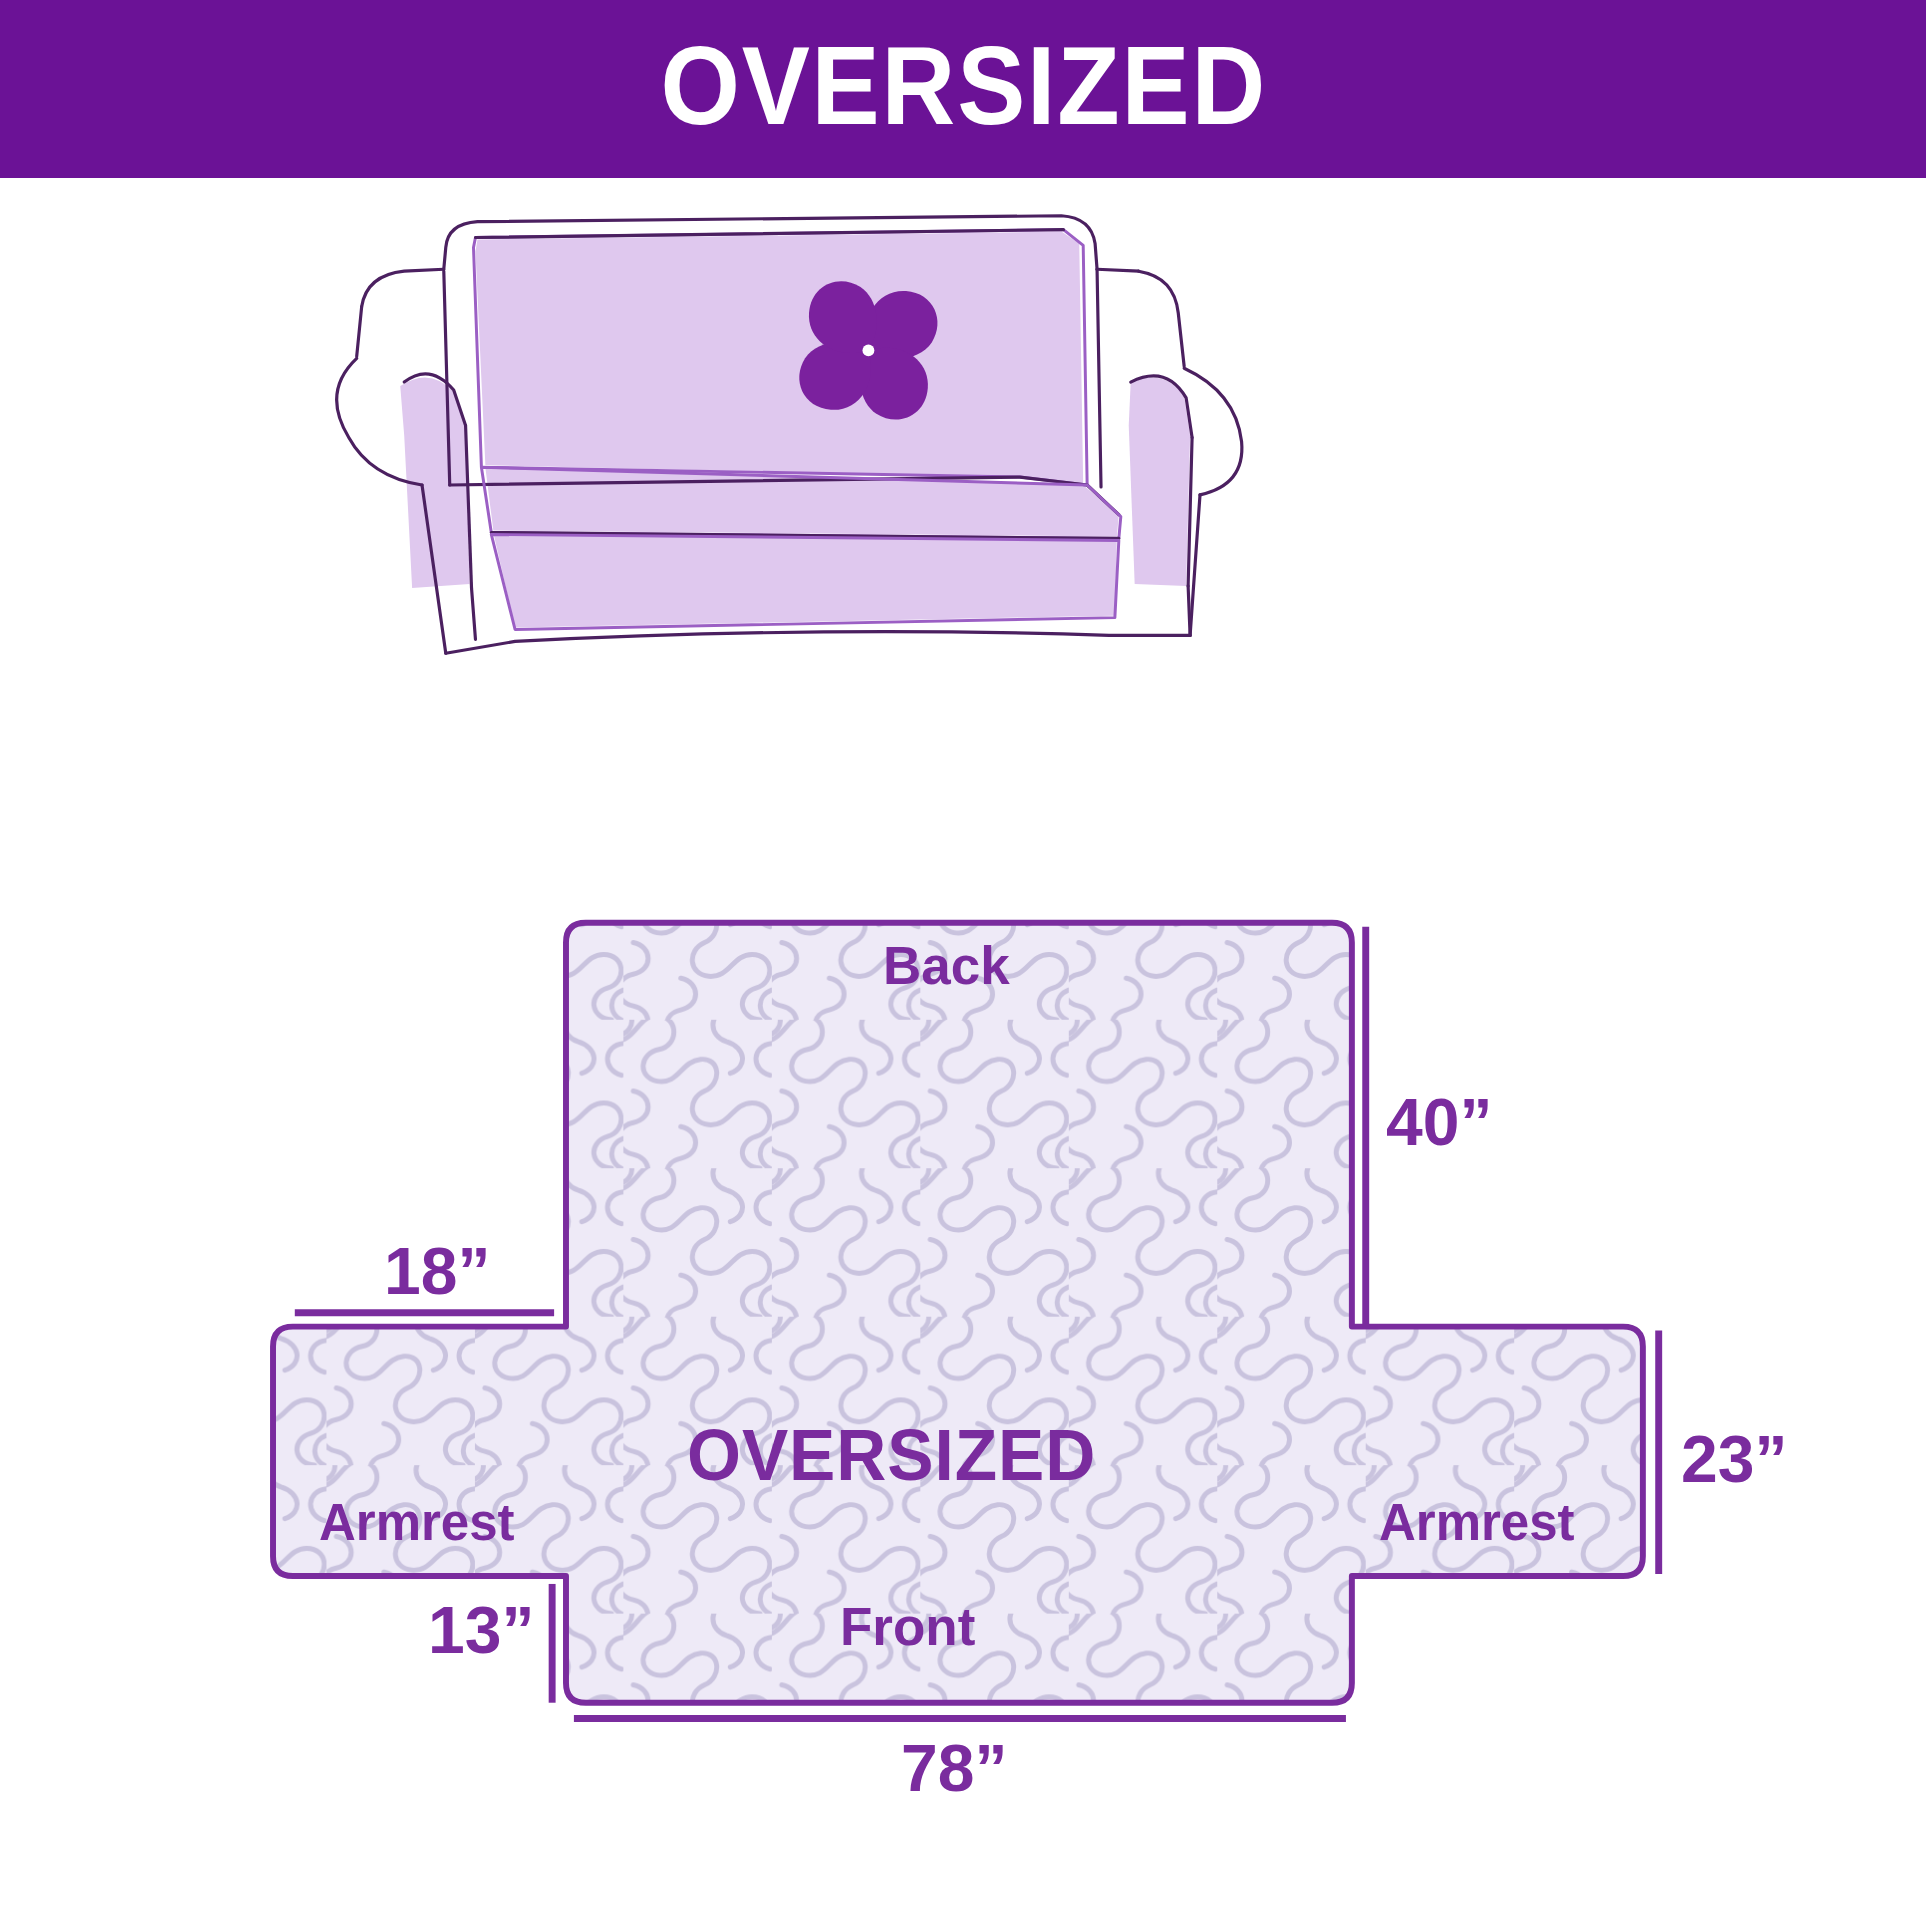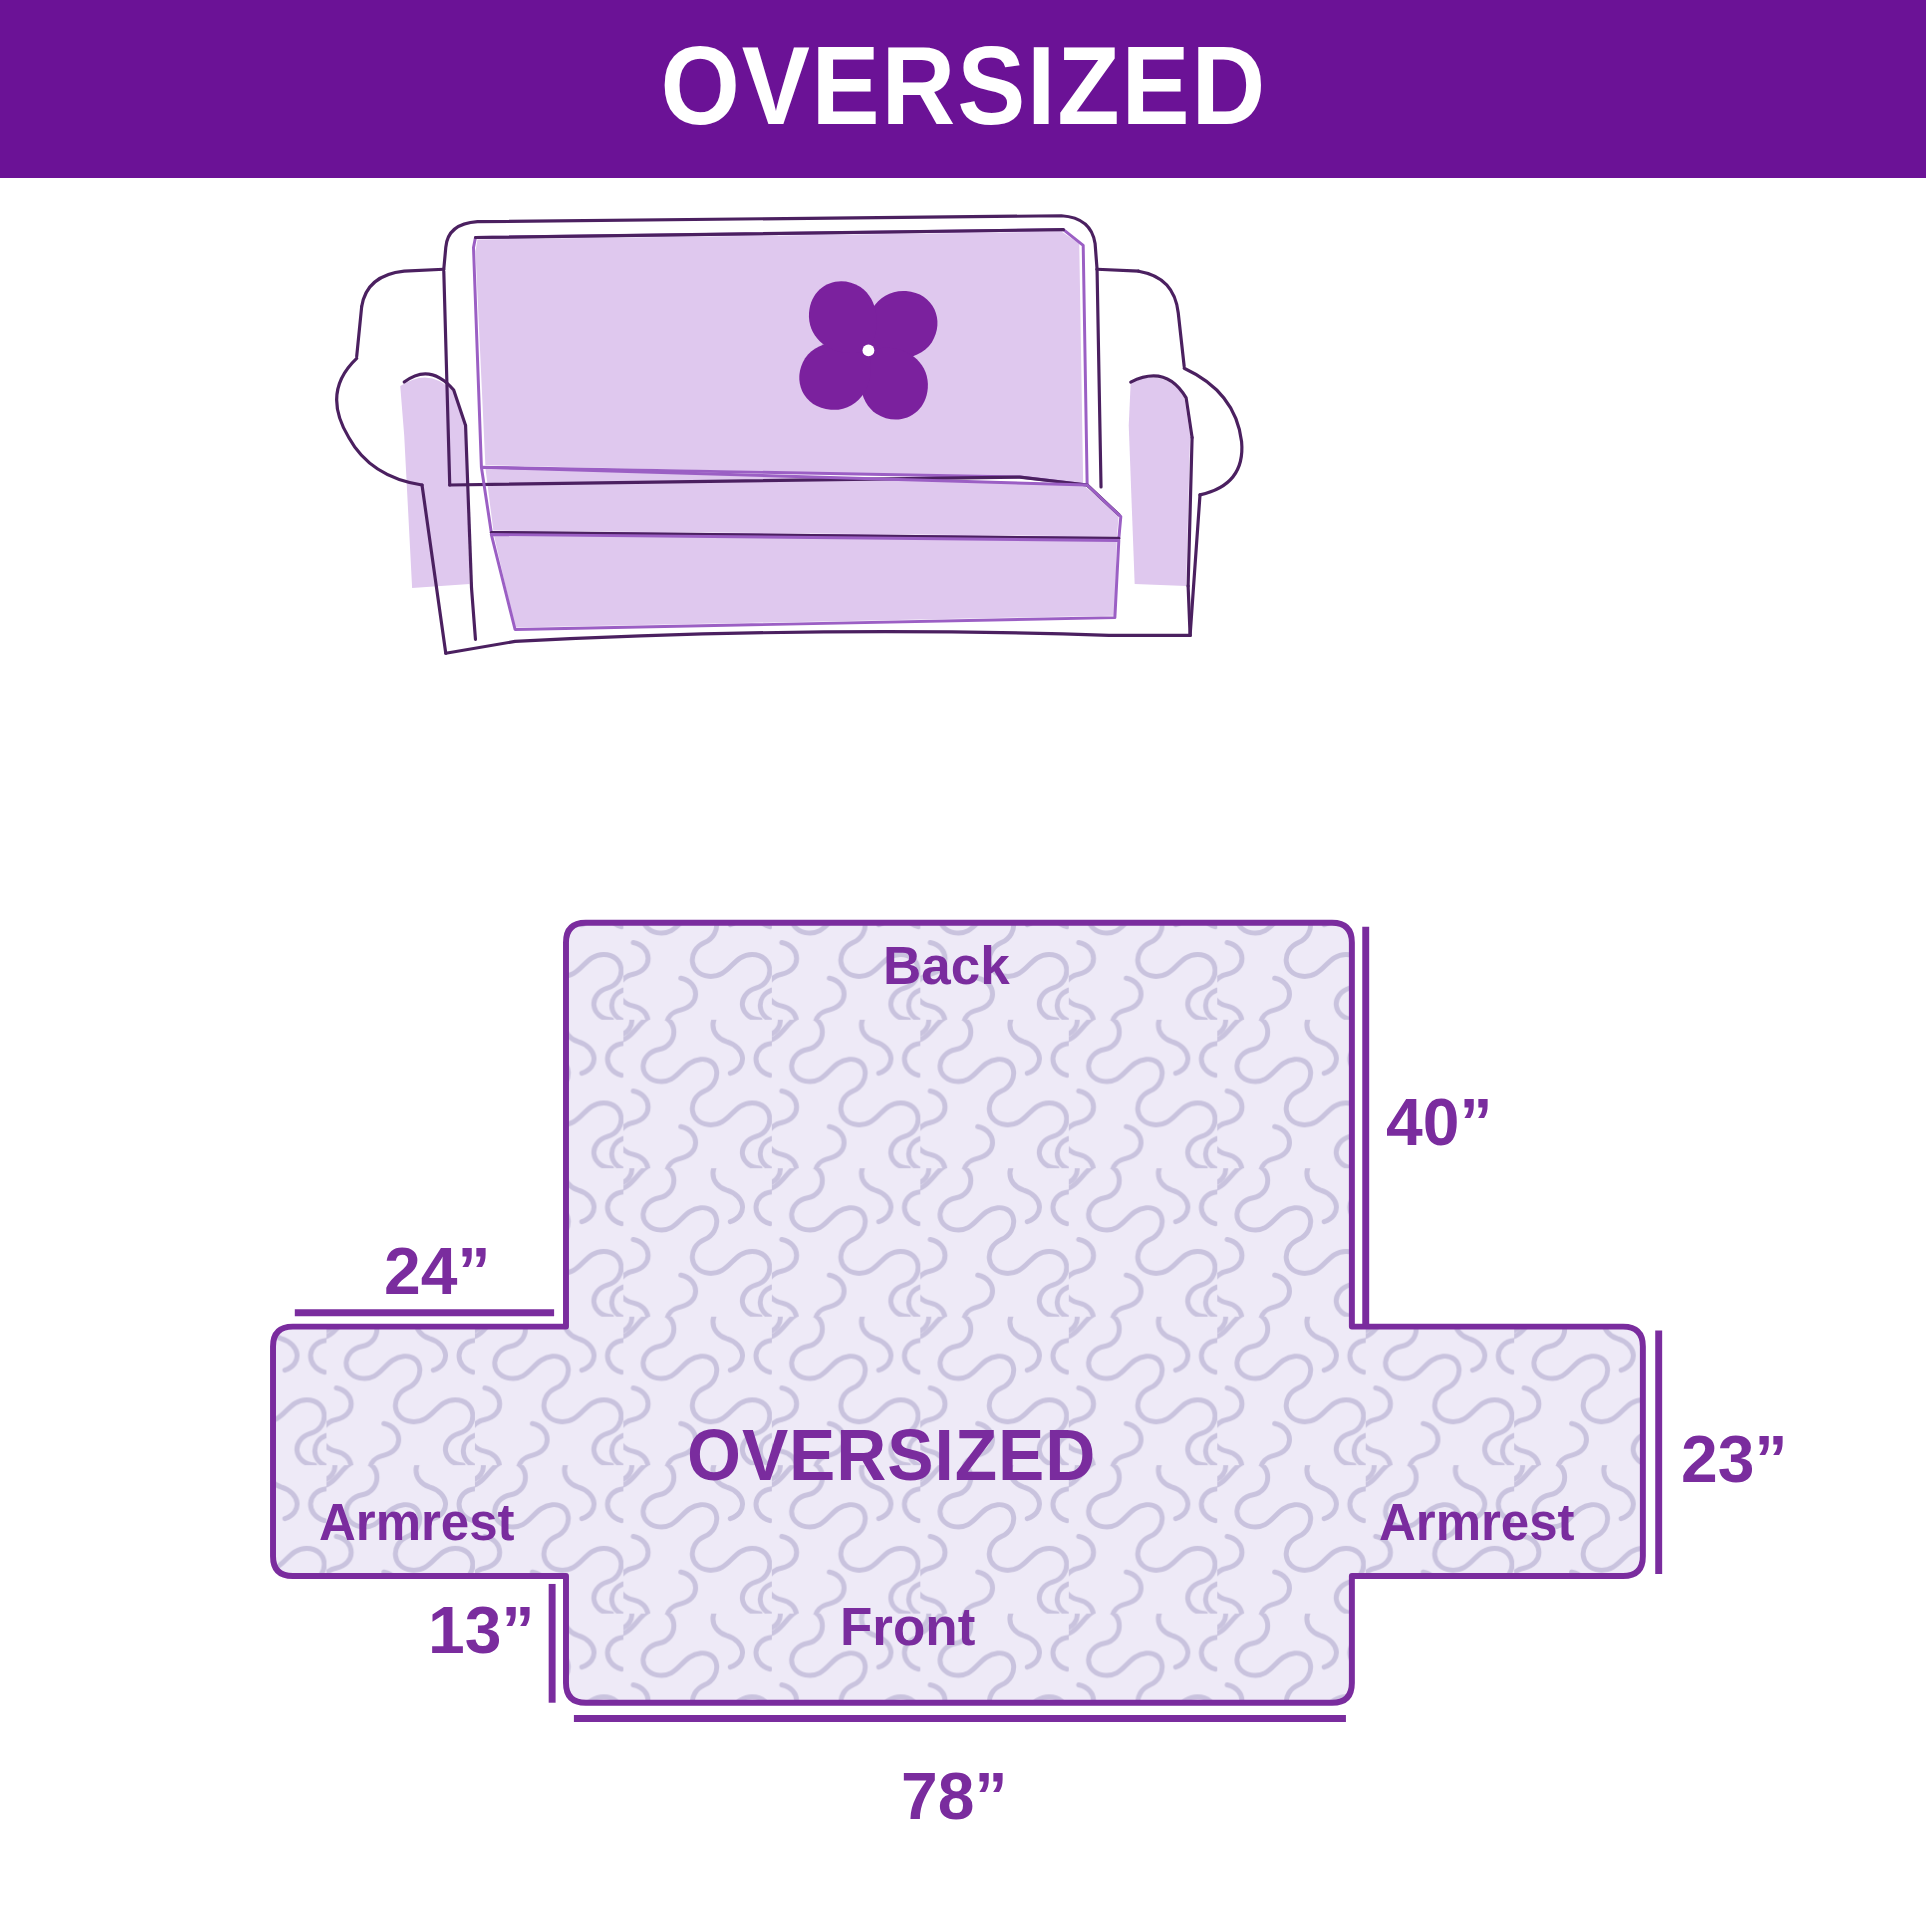--- a/index.html
+++ b/index.html
@@ -75,21 +75,21 @@
   #label-oversized {
     left: 687px; top: 1418px;
     font-size: 73px; letter-spacing: 1px;
     transform: scaleX(0.95); transform-origin: left center;
   }
 
   #dim-40 { left: 1386px; top: 1089px; }
   #dim-24 { left: 384px;  top: 1238px; }
   #dim-23 { left: 1667px; top: 1426px; margin-left: 14px; }
   #dim-13 { left: 428px;  top: 1597px; }
-  #dim-78 { left: 901px;  top: 1735px; margin-top: 28px; }
+  #dim-78 { left: 901px;  top: 1735px; }
 </style>
 </head>
 <body>
 
 <div id="header-banner">
   <div id="header-title">OVERSIZED</div>
 </div>
 
 <div id="sofa-illustration">
   <svg width="970" height="495" viewBox="0 0 980 500">
@@ -203,17 +203,17 @@
   </svg>
 </div>
 
 <div class="part-label" id="label-back">Back</div>
 <div class="part-label" id="label-front">Front</div>
 <div class="part-label" id="label-armrest-l">Armrest</div>
 <div class="part-label" id="label-armrest-r">Armrest</div>
 <div class="part-label" id="label-oversized">OVERSIZED</div>
 
 <div class="dim-label" id="dim-40">40”</div>
-<div class="dim-label" id="dim-24">24”</div>
+<div class="dim-label" id="dim-24">18”</div>
 <div class="dim-label" id="dim-23">23”</div>
 <div class="dim-label" id="dim-13">13”</div>
 <div class="dim-label" id="dim-78">78”</div>
 
 
 </body></html>

